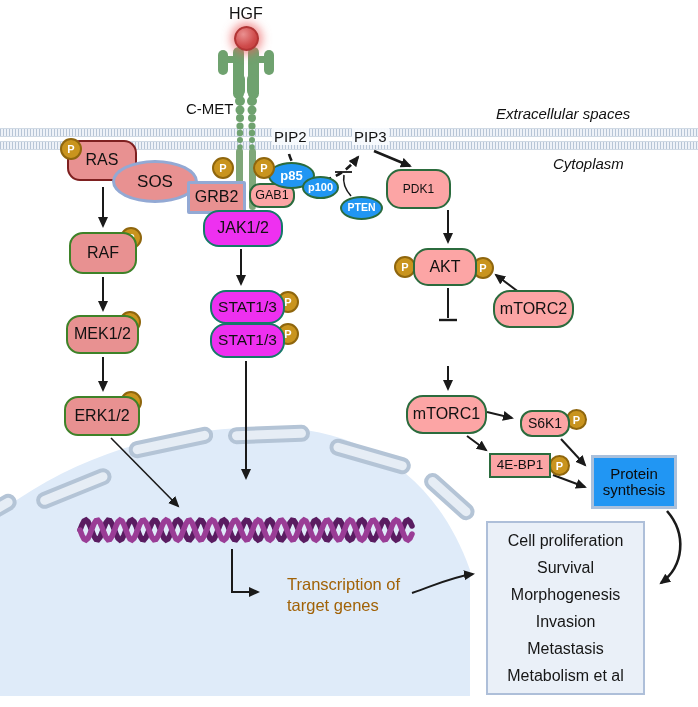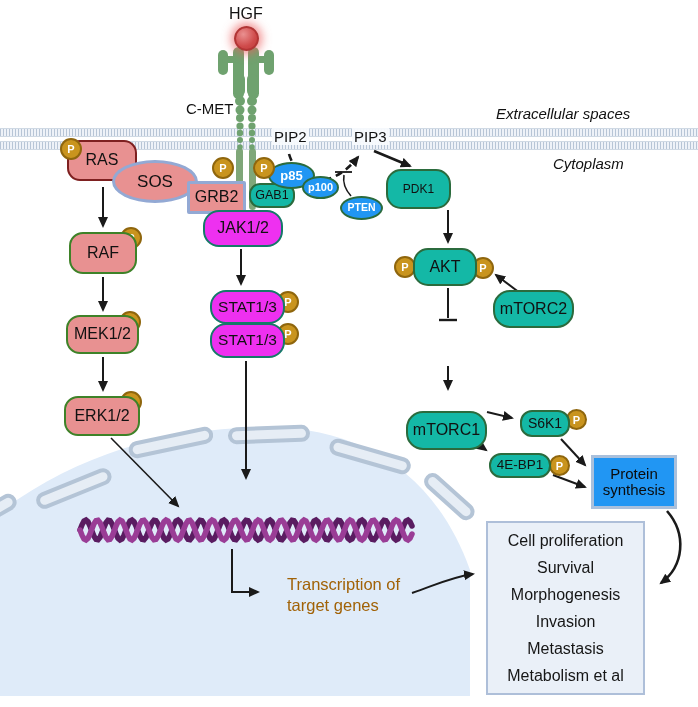--- a/index.html
+++ b/index.html
@@ -13,21 +13,21 @@
   .overlabel{background:rgba(247,250,253,0.95);padding:0 2px;z-index:6;}
   svg.canvas{position:absolute;left:0;top:0;z-index:2;}
   .node{position:absolute;display:flex;align-items:center;justify-content:center;text-align:center;
         box-sizing:border-box;z-index:5;line-height:1.05;}
   .salmon{background:#E89191;}
   .bd-maroon{border:2.5px solid #7E2020;border-radius:13px;}
   .bd-peri{border:3px solid #93A9D4;}
   .bd-green{border:2.5px solid #3E8228;border-radius:14px;}
   .ellipse{border-radius:50%;}
   .rect{border-radius:2px;}
-  .blue{background:#14b8a6;border:2.5px solid #2B6B3D;border-radius:15px;}
+  .blue{background:#fca5a5;border:2.5px solid #2B6B3D;border-radius:15px;}
   .blue-sm{background:#2196F3;border:2px solid #2B6B3D;border-radius:50%;color:#fff;font-weight:bold;}
   .magenta{background:#EE30F0;border:2.5px solid #157968;border-radius:16px;}
   .pbadge{position:absolute;width:22px;height:22px;border-radius:50%;background:#C9941E;
           border:2px solid #8F660D;color:#fff;font-weight:bold;font-size:11px;
           display:flex;align-items:center;justify-content:center;box-sizing:border-box;}
   .pbadge.under{z-index:4;}
   .pbadge.over{z-index:6;}
   .hgf-ball{position:absolute;left:234px;top:26px;width:25px;height:25px;border-radius:50%;
     background:radial-gradient(circle at 35% 30%,#ea9090,#cf4b4b 60%,#bd3a3a);
     border:2px solid #b23535;box-shadow:0 0 10px 3px rgba(236,95,95,0.7);z-index:5;box-sizing:border-box;}
@@ -155,23 +155,23 @@
   <div class="node blue-sm" style="left:340px;top:196px;width:43px;height:24px;font-size:10.5px;">PTEN</div>
   <div class="node magenta" style="left:203px;top:210px;width:80px;height:37px;font-size:16px;">JAK1/2</div>
   <div class="node magenta" style="left:210px;top:290px;width:75px;height:34px;font-size:15.5px;">STAT1/3</div>
   <div class="node magenta" style="left:210px;top:323px;width:75px;height:35px;font-size:15.5px;">STAT1/3</div>
   <div class="node salmon bd-green" style="left:69px;top:232px;width:68px;height:42px;font-size:16px;">RAF</div>
   <div class="node salmon bd-green" style="left:66px;top:315px;width:73px;height:39px;font-size:16px;">MEK1/2</div>
   <div class="node salmon bd-green" style="left:64px;top:396px;width:76px;height:40px;font-size:16px;">ERK1/2</div>
   <div class="node blue" style="left:386px;top:169px;width:65px;height:40px;font-size:12px;">PDK1</div>
   <div class="node blue" style="left:413px;top:248px;width:64px;height:38px;font-size:16px;">AKT</div>
   <div class="node blue" style="left:493px;top:290px;width:81px;height:38px;font-size:16px;border-radius:17px;">mTORC2</div>
-  <div class="node blue" style="left:406px;top:395px;width:81px;height:39px;font-size:16px;border-radius:17px;margin-top:16px;">mTORC1</div>
+  <div class="node blue" style="left:406px;top:395px;width:81px;height:39px;font-size:16px;border-radius:17px;">mTORC1</div>
   <div class="node blue" style="left:520px;top:410px;width:50px;height:27px;font-size:14px;border-radius:12px;border-width:2px;">S6K1</div>
-  <div class="node blue" style="left:489px;top:453px;width:62px;height:25px;font-size:13.5px;border-radius:12px;border-width:2px;">4E-BP1</div>
+  <div class="node blue" style="left:489px;top:453px;width:62px;height:25px;font-size:13.5px;border-radius:0;border-width:2px;">4E-BP1</div>
   <div class="node protein-box" style="left:591px;top:455px;width:86px;height:54px;">Protein synthesis</div>
 
   <div class="pbadge over" style="left:60px;top:138px;">P</div>
   <div class="pbadge over" style="left:212px;top:157px;">P</div>
   <div class="pbadge over" style="left:253px;top:157px;">P</div>
 
   <div class="transcription" style="left:287px;top:574px;">
     <div>Transcription of</div>
     <div>target genes</div>
   </div>

